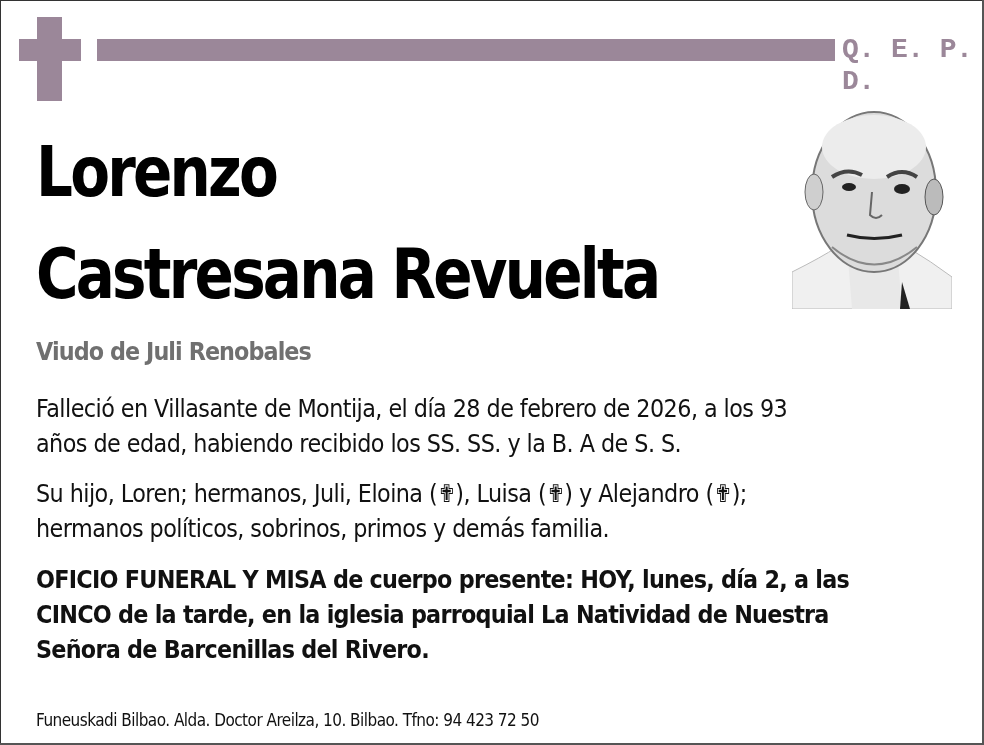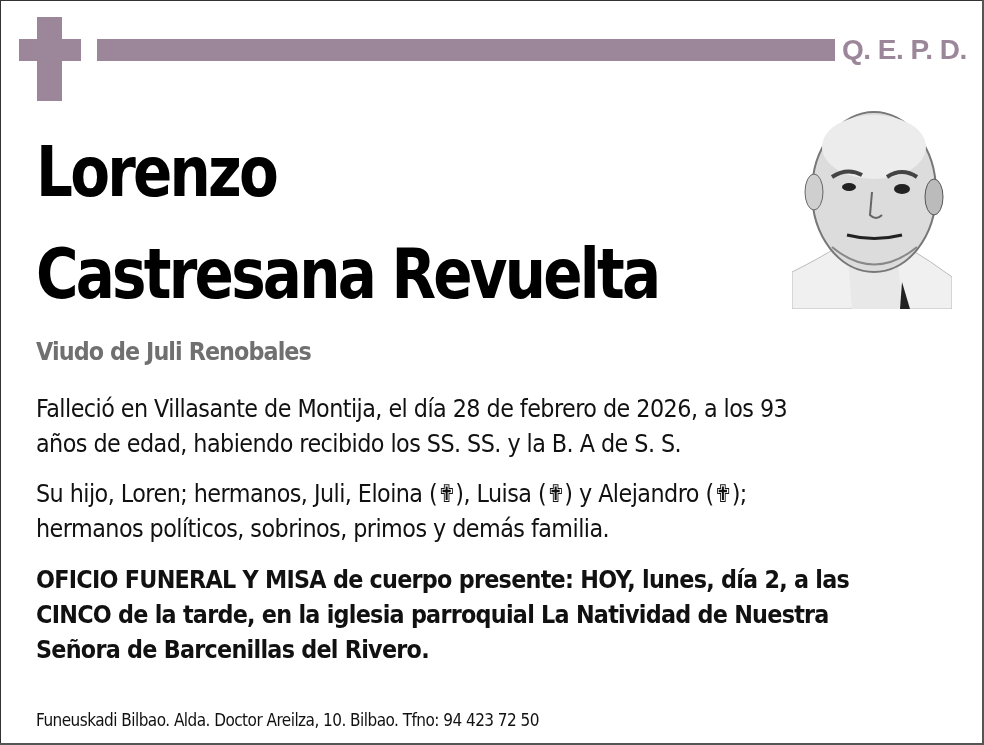--- a/index.html
+++ b/index.html
@@ -3,21 +3,21 @@
   <meta charset="utf-8">
   <style>
     html, body { margin:0; padding:0; background:#fff; }
     body { width:984px; height:745px; position:relative; overflow:hidden; font-family:"DejaVu Sans", sans-serif; }
     .frame { position:absolute; left:0; top:0; width:982px; height:743px; border:1px solid #333; box-sizing:content-box; }
     .frame-shadow-r { position:absolute; right:0; top:0; width:2px; height:745px; background:#555; }
     .frame-shadow-b { position:absolute; left:0; bottom:0; width:984px; height:2px; background:#555; }
     .cross-v { position:absolute; left:37px; top:17px; width:25px; height:84px; background:#9b8799; }
     .cross-h { position:absolute; left:19px; top:39px; width:62px; height:22px; background:#9b8799; }
     .bar { position:absolute; left:97px; top:39px; width:738px; height:22px; background:#9b8799; }
-    .qepd { position:absolute; left:842px; top:34px; font-family:Liberation Sans, sans-serif; font-stretch:condensed; font-weight:bold; font-size:28px; color:#9b8799; letter-spacing:-0.5px; line-height:32px; }
+    .qepd { position:absolute; left:842px; top:34px; font-family:Liberation Mono, monospace; font-stretch:condensed; font-weight:bold; font-size:28px; color:#9b8799; letter-spacing:-0.5px; line-height:32px; }
     .name { position:absolute; left:36px; font-family:"DejaVu Sans", sans-serif; font-stretch:condensed; font-weight:bold; color:#000; font-size:70px; line-height:80px; letter-spacing:-3px; transform:scaleX(0.92); transform-origin:left; white-space:nowrap; }
     .name1 { top:132px; }
     .name2 { top:234px; }
     .photo { position:absolute; left:792px; top:97px; width:160px; height:212px; }
     .spouse { position:absolute; left:36px; top:338px; font-weight:bold; font-size:24px; color:#707070; letter-spacing:-1px; transform:scaleX(0.93); transform-origin:left; white-space:nowrap; }
     .para { position:absolute; left:36px; font-size:24px; color:#111; line-height:35px; letter-spacing:-0.6px; transform:scaleX(0.93); transform-origin:left; white-space:nowrap; }
     .p1 { top:392px; }
     .p2 { top:477px; }
     .p3 { top:563px; font-weight:bold; letter-spacing:-0.8px; }
     .footer { position:absolute; left:36px; top:710px; font-size:17px; color:#111; letter-spacing:-0.6px; transform:scaleX(0.9); transform-origin:left; white-space:nowrap; }

